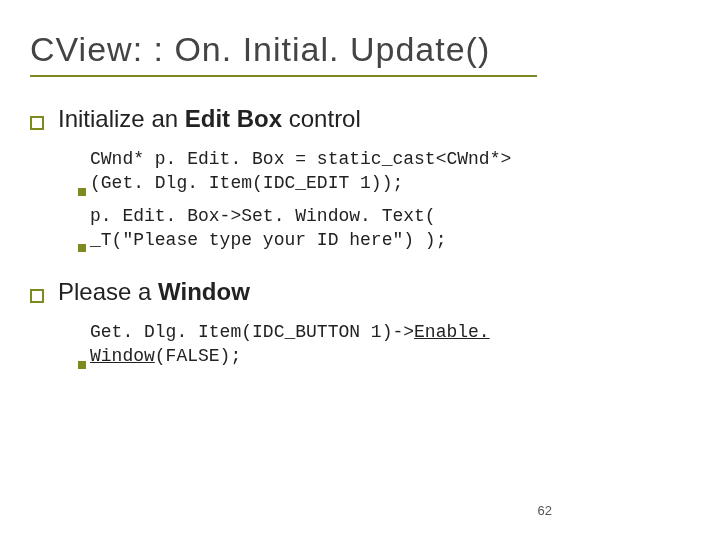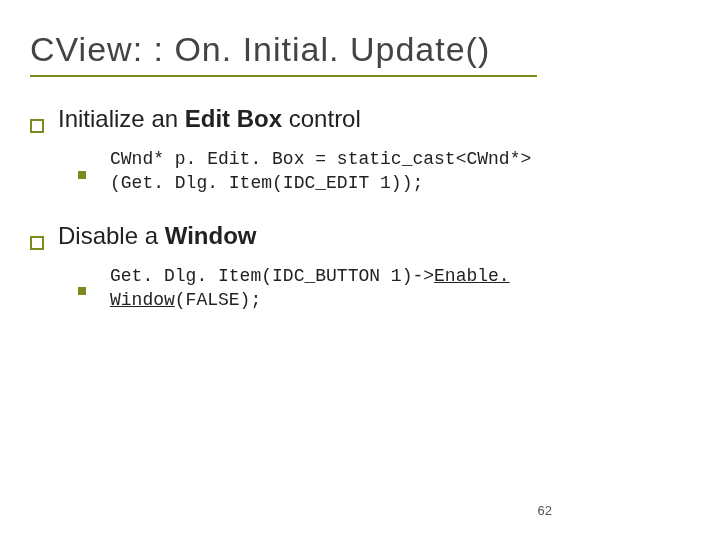--- a/index.html
+++ b/index.html
@@ -31,21 +31,21 @@
     height: 2px;
     background: #7e8a1f;
     width: 100%;
     margin-bottom: 28px;
   }
   .section {
     margin-bottom: 26px;
   }
   .sec-head {
     display: flex;
-    align-items: flex-end;
+    align-items: center;
     gap: 14px;
     margin-bottom: 14px;
   }
   .sec-bullet {
     width: 14px;
     height: 14px;
     border: 2px solid #7e8a1f;
     box-sizing: border-box;
     margin-top: 7px;
     flex: 0 0 auto;
@@ -54,22 +54,22 @@
     font-size: 24px;
     color: #222;
     font-weight: 400;
   }
   .sec-title b { font-weight: 700; }
   .items {
     padding-left: 48px;
   }
   .item {
     display: flex;
-    align-items: center;
-    gap: 24px;
+    align-items: flex-end;
+    gap: 4px;
     margin-bottom: 8px;
   }
   .item-bullet {
     width: 8px;
     height: 8px;
     background: #7e8a1f;
     margin-top: 7px;
     flex: 0 0 auto;
   }
   .code {
@@ -107,28 +107,32 @@
       <div class="sec-bullet"></div>
       <div class="sec-title">
         <span>Initialize an </span><b>Edit Box</b><span> control</span>
       </div>
     </div>
     <div class="items">
       <div class="item">
         <div class="item-bullet"></div>
         <div class="code">CWnd* p. Edit. Box = static_cast&lt;CWnd*&gt;(Get. Dlg. Item(IDC_EDIT 1));</div>
       </div>
+      <div class="item">
+        <div class="item-bullet"></div>
+        <div class="code">p. Edit. Box-&gt;Set. Window. Text( _T("Please type your ID here") );</div>
+      </div>
     </div>
   </div>
 
   <div class="section">
     <div class="sec-head">
       <div class="sec-bullet"></div>
       <div class="sec-title">
-        <span>Disable a </span><b>Window</b><span></span>
+        <span>Please a </span><b>Window</b><span></span>
       </div>
     </div>
     <div class="items">
       <div class="item">
         <div class="item-bullet"></div>
         <div class="code" id="code-with-underline">Get. Dlg. Item(IDC_BUTTON 1)-&gt;<span class="u">Enable. Window</span>(FALSE);</div>
       </div>
     </div>
   </div>
 

